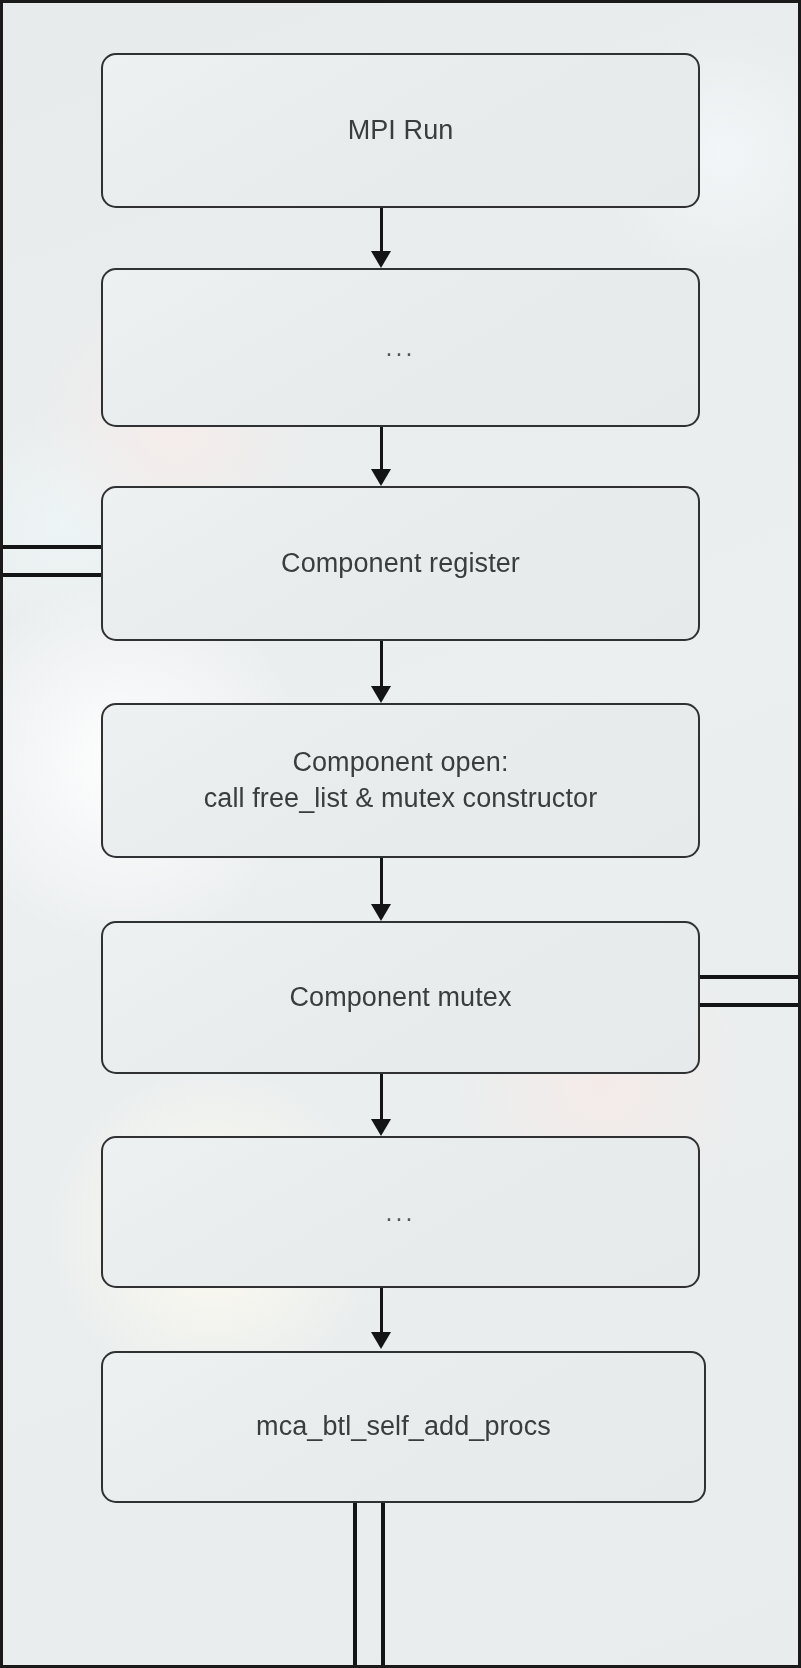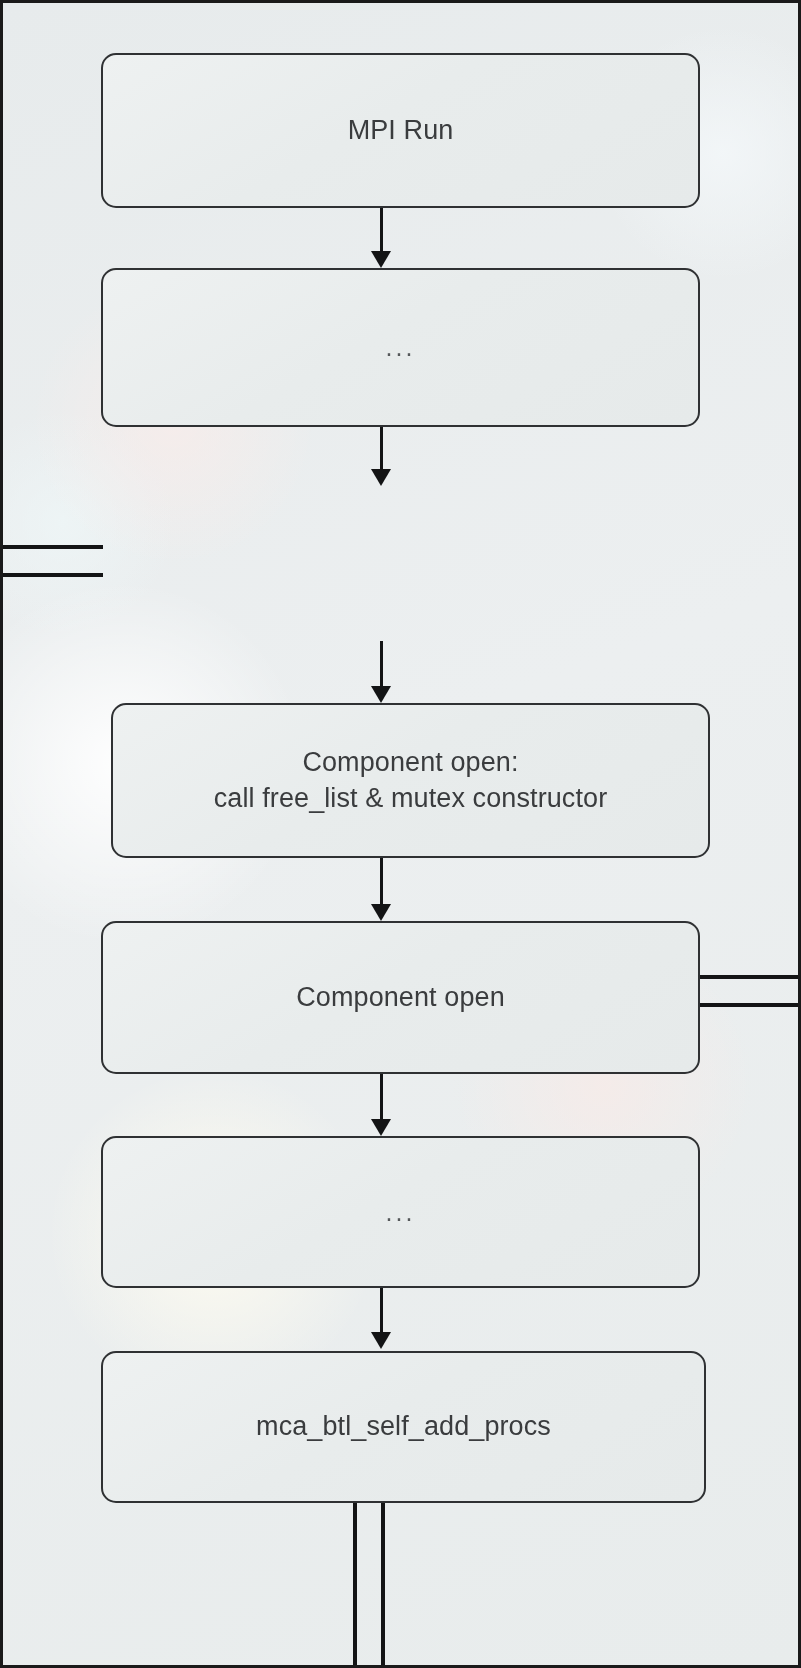--- a/index.html
+++ b/index.html
@@ -116,28 +116,31 @@
   <div class="arrow" style="left:376.5px; top:1285px; height:46px;"></div>
 
   <div class="node" style="left:98px; top:50px; width:599px; height:155px;">
     <span class="node-label">MPI Run</span>
   </div>
 
   <div class="node ellipsis" style="left:98px; top:265px; width:599px; height:159px;">
     <span class="node-label">...</span>
   </div>
 
+  <div class="node" style="left:98px; top:483px; width:599px; height:155px;">
+    <span class="node-label">Component register</span>
+  </div>
 
-  <div class="node" style="left:98px; top:700px; width:599px; height:155px;margin-left:10px;">
+  <div class="node" style="left:98px; top:700px; width:599px; height:155px;">
     <span class="node-label">Component open:
 call free_list &amp; mutex constructor</span>
   </div>
 
   <div class="node" style="left:98px; top:918px; width:599px; height:153px;">
-    <span class="node-label">Component open</span>
+    <span class="node-label">Component mutex</span>
   </div>
 
   <div class="node ellipsis" style="left:98px; top:1133px; width:599px; height:152px;">
     <span class="node-label">...</span>
   </div>
 
   <div class="node" style="left:98px; top:1348px; width:605px; height:152px;">
     <span class="node-label">mca_btl_self_add_procs</span>
   </div>
 

